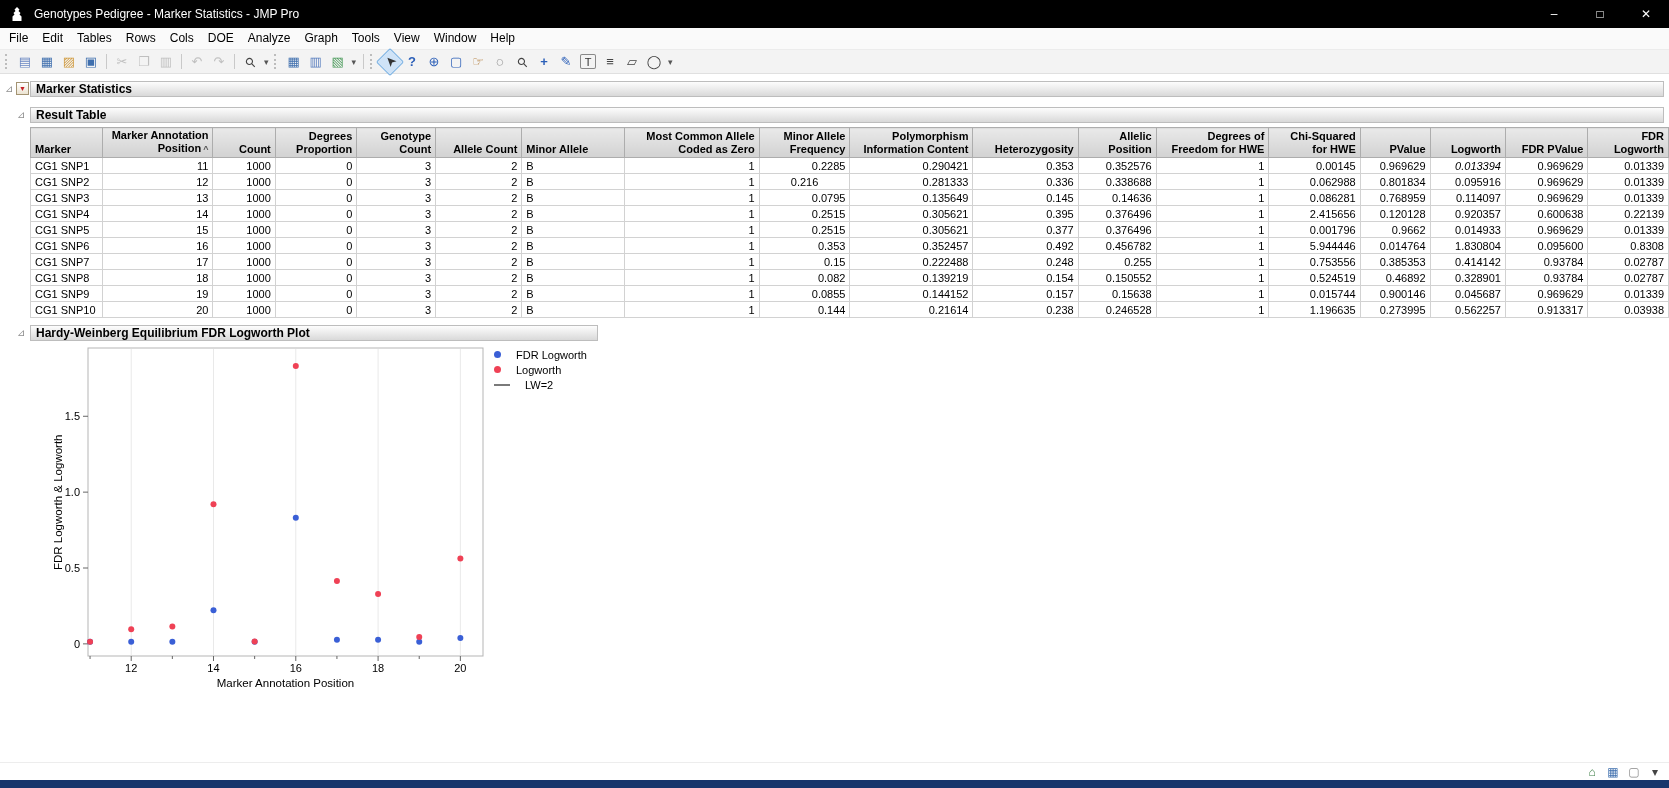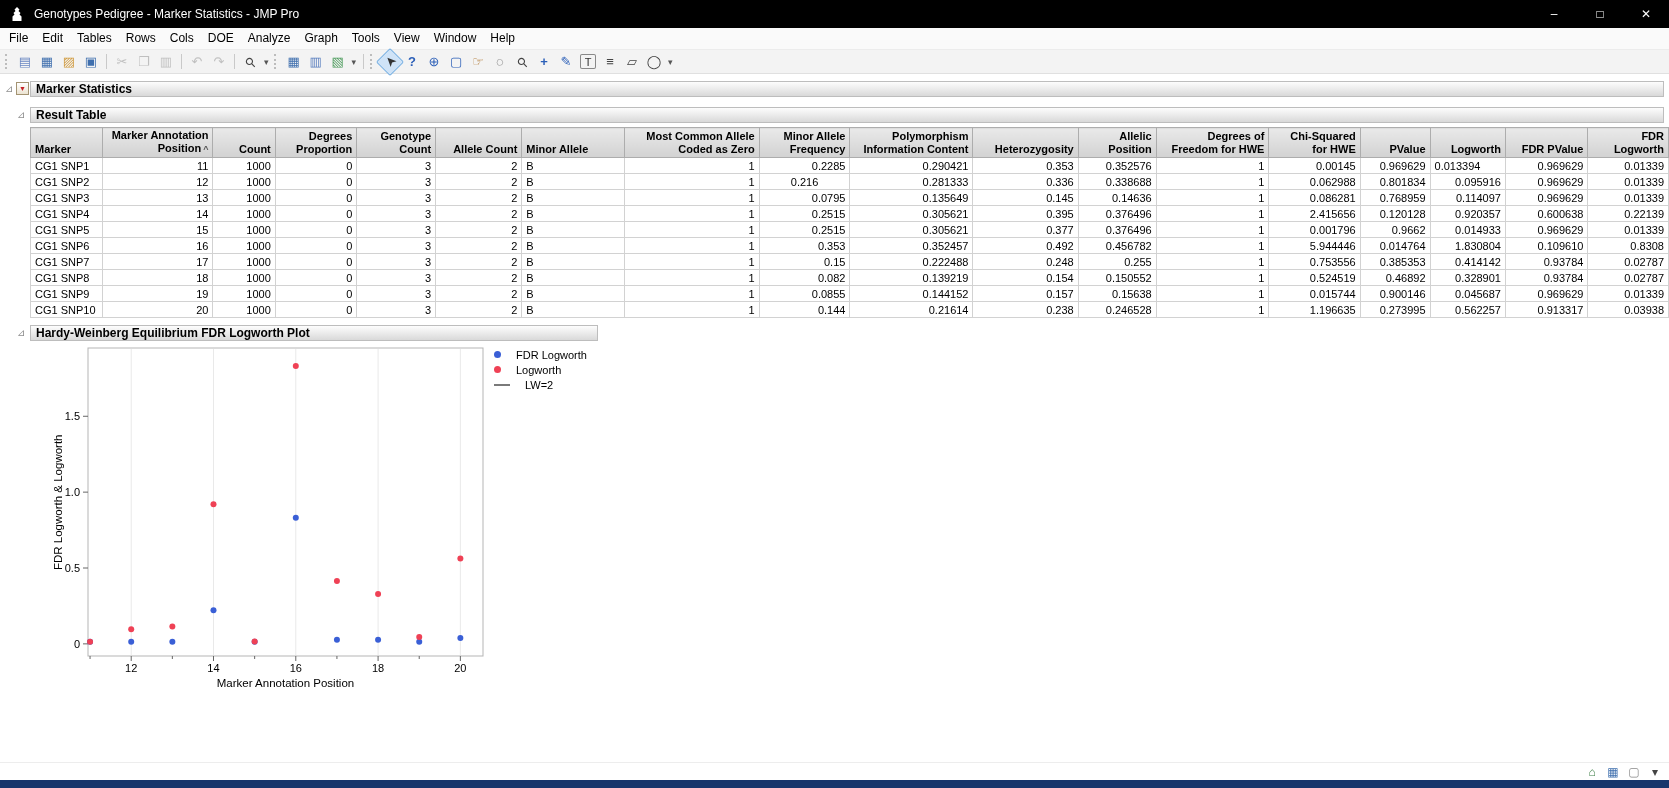--- a/index.html
+++ b/index.html
@@ -223,21 +223,21 @@
         <td style="text-align: right;">2</td>
         <td style="text-align: left;">B</td>
         <td style="text-align: right;">1</td>
         <td style="text-align: right;">0.2285</td>
         <td style="text-align: right;">0.290421</td>
         <td style="text-align: right;">0.353</td>
         <td style="text-align: right;">0.352576</td>
         <td style="text-align: right;">1</td>
         <td style="text-align: right;">0.00145</td>
         <td style="text-align: right;">0.969629</td>
-        <td style="">0.013394</td>
+        <td style="text-align: right; font-style: italic;">0.013394</td>
         <td style="text-align: right;">0.969629</td>
         <td style="text-align: right;">0.01339</td>
       </tr>
       <tr>
         <td style="text-align: left;">CG1 SNP2</td>
         <td style="text-align: right;">12</td>
         <td style="text-align: right;">1000</td>
         <td style="text-align: right;">0</td>
         <td style="text-align: right;">3</td>
         <td style="text-align: right;">2</td>
@@ -324,21 +324,21 @@
         <td style="text-align: left;">B</td>
         <td style="text-align: right;">1</td>
         <td style="text-align: right;">0.353</td>
         <td style="text-align: right;">0.352457</td>
         <td style="text-align: right;">0.492</td>
         <td style="text-align: right;">0.456782</td>
         <td style="text-align: right;">1</td>
         <td style="text-align: right;">5.944446</td>
         <td style="text-align: right;">0.014764</td>
         <td style="text-align: right;">1.830804</td>
-        <td style="text-align: right;">0.109610</td>
+        <td style="text-align: right;">0.095600</td>
         <td style="text-align: right;">0.8308</td>
       </tr>
       <tr>
         <td style="text-align: left;">CG1 SNP7</td>
         <td style="text-align: right;">17</td>
         <td style="text-align: right;">1000</td>
         <td style="text-align: right;">0</td>
         <td style="text-align: right;">3</td>
         <td style="text-align: right;">2</td>
         <td style="text-align: left;">B</td>

